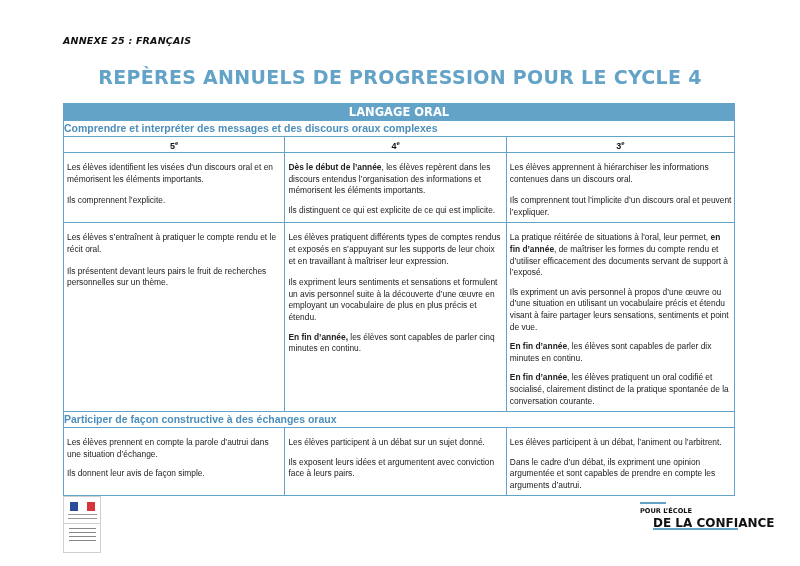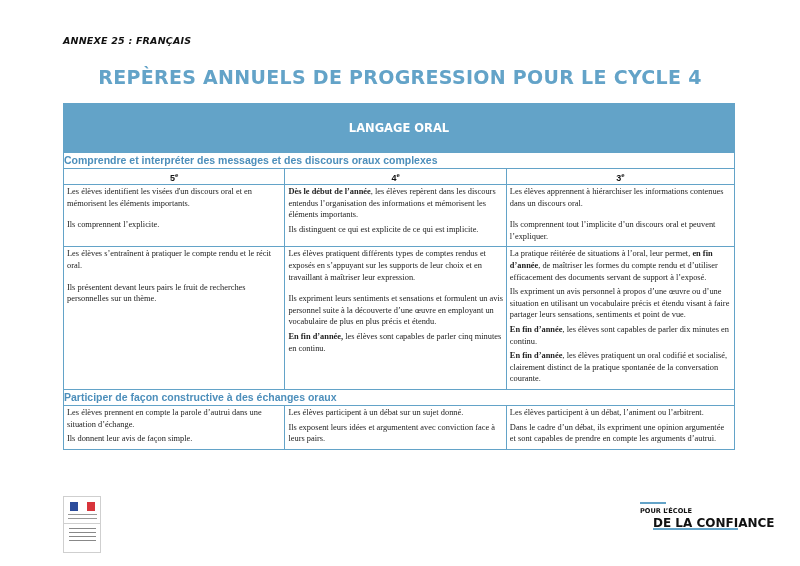--- a/index.html
+++ b/index.html
@@ -23,32 +23,32 @@
     border-collapse: collapse; table-layout: fixed;
     font-size: 8.4px; line-height: 11.6px;
   }
   table.grid td, table.grid th {
     border: 1px solid #63a3c8; vertical-align: top;
     padding: 1px 2px 1px 3px;
   }
   .band {
     background: #63a3c8; color: #fff; text-align: center;
     font-family: "DejaVu Sans", sans-serif; font-weight: bold;
-    font-size: 11.5px; line-height: 16px; padding: 16px !important;
+    font-size: 11.5px; line-height: 16px; padding: 0 !important;
   }
   .section {
     color: #4d8fbb; font-weight: bold;
     font-size: 10.5px; line-height: 13px; padding: 1px 0 !important;
   }
   .grade {
     text-align: center; font-weight: bold; font-size: 9px;
     line-height: 12px; padding: 0 !important; color: #111;
   }
   .grade sup { font-size: 6px; }
-  .cell p { margin: 0 0 3px 0; font-family: Liberation Serif, serif; }
+  .cell p { margin: 8px 0 3px 0; }
   .cell p.gap { margin-top: 10px; }
   .cell b { font-weight: bold; }
   .logo-left {
     position: absolute; left: 63px; top: 496px; width: 38px; height: 57px;
     border: 1px solid #cfcfcf; box-sizing: border-box; background: #fff;
   }
   .flag { position: absolute; left: 6px; top: 5px; width: 25px; height: 9px; display: flex; }
   .flag span { flex: 1; }
   .flag .b { background: #2b4b9b; }
   .flag .w { background: #fff; }

